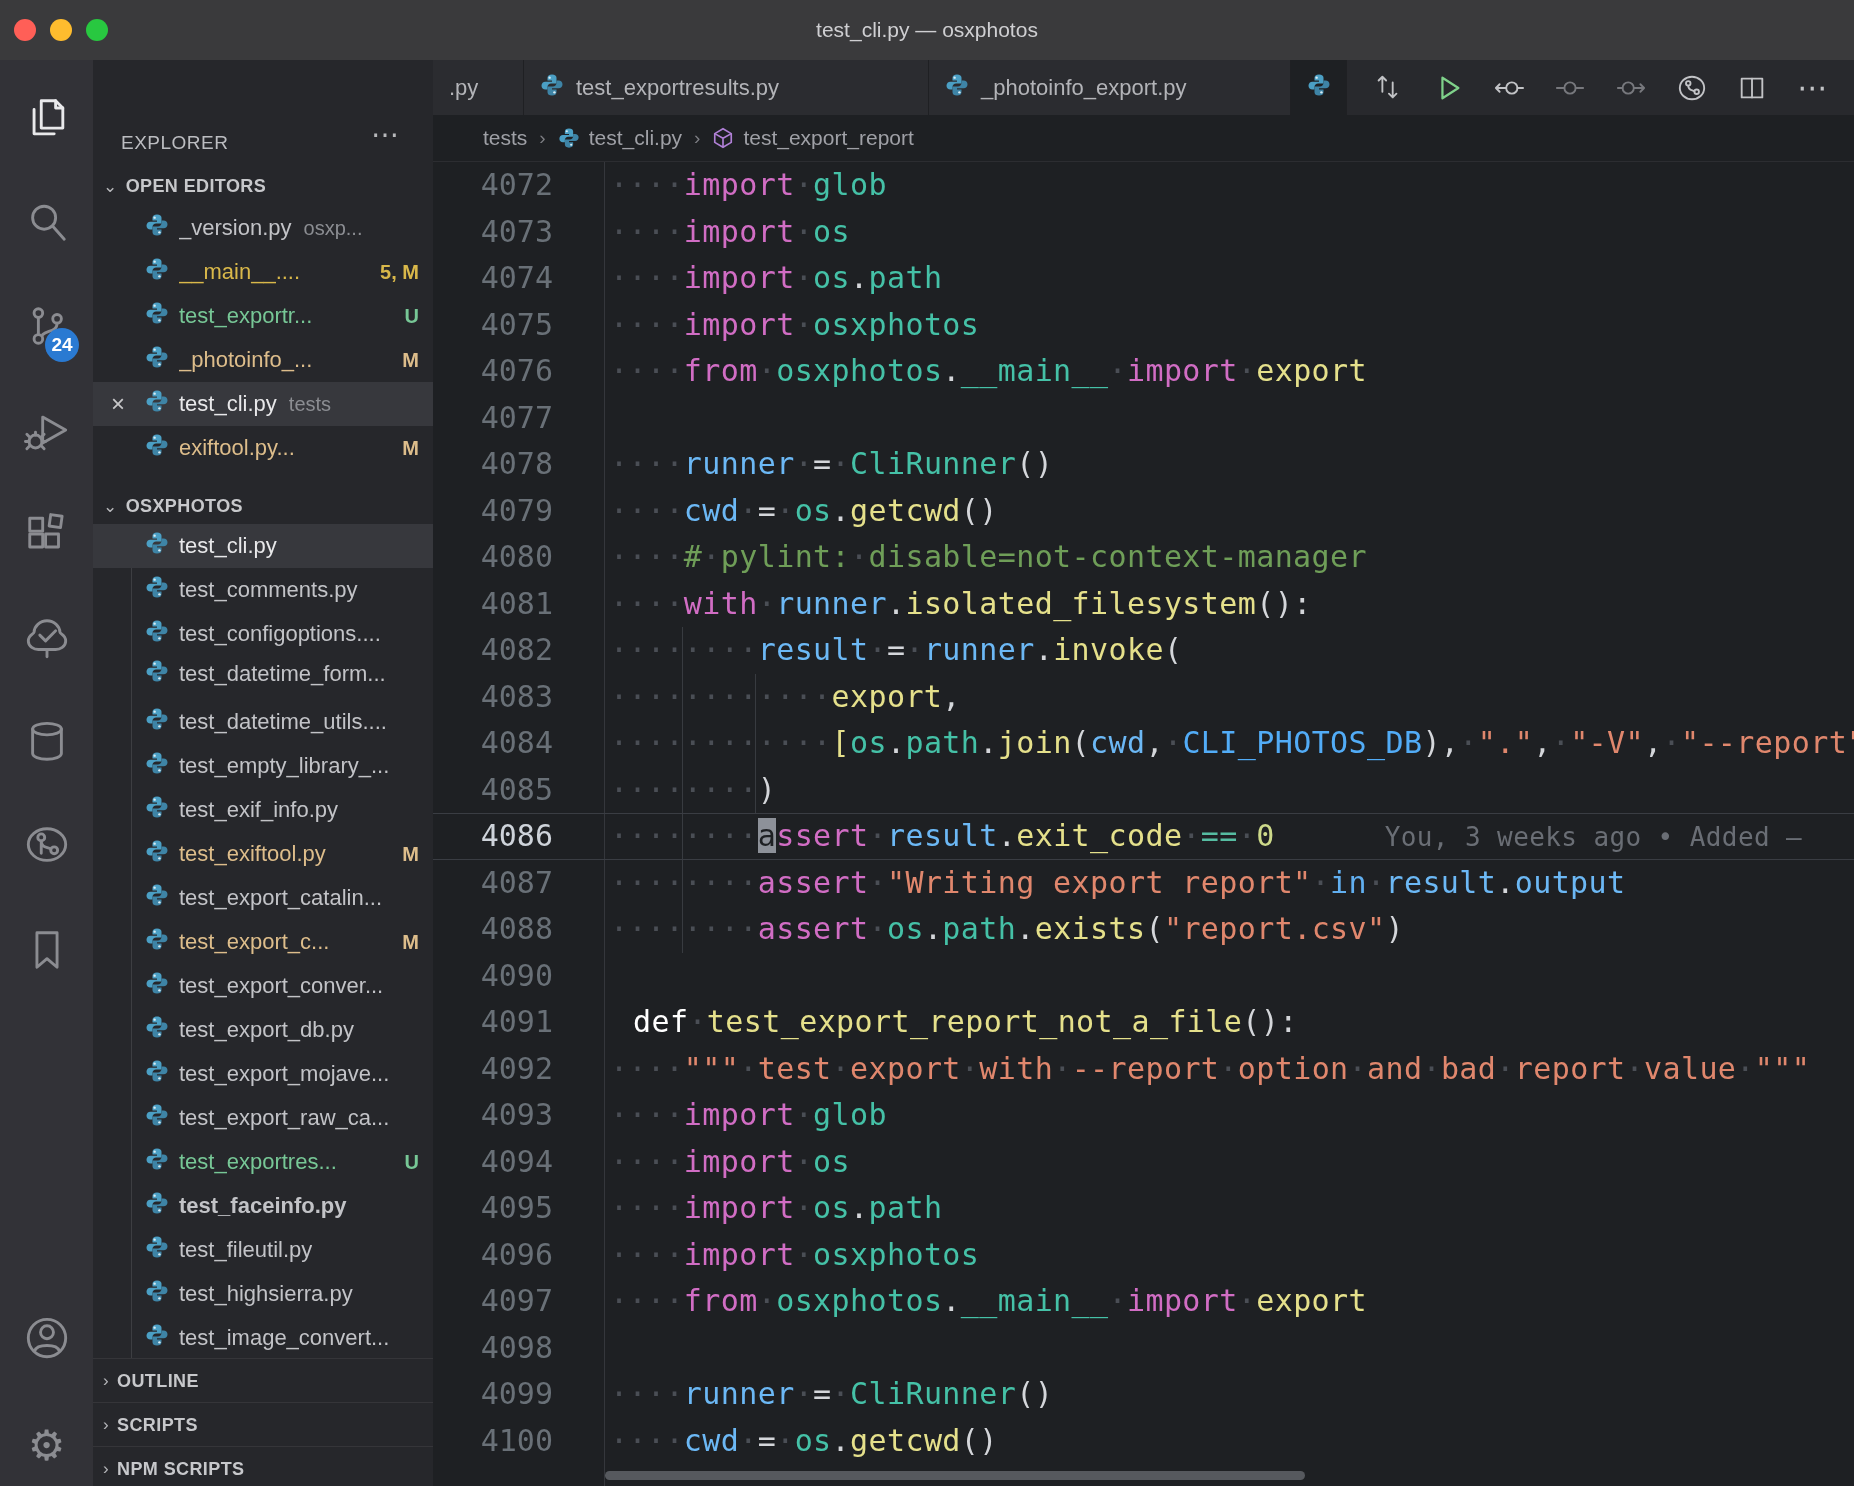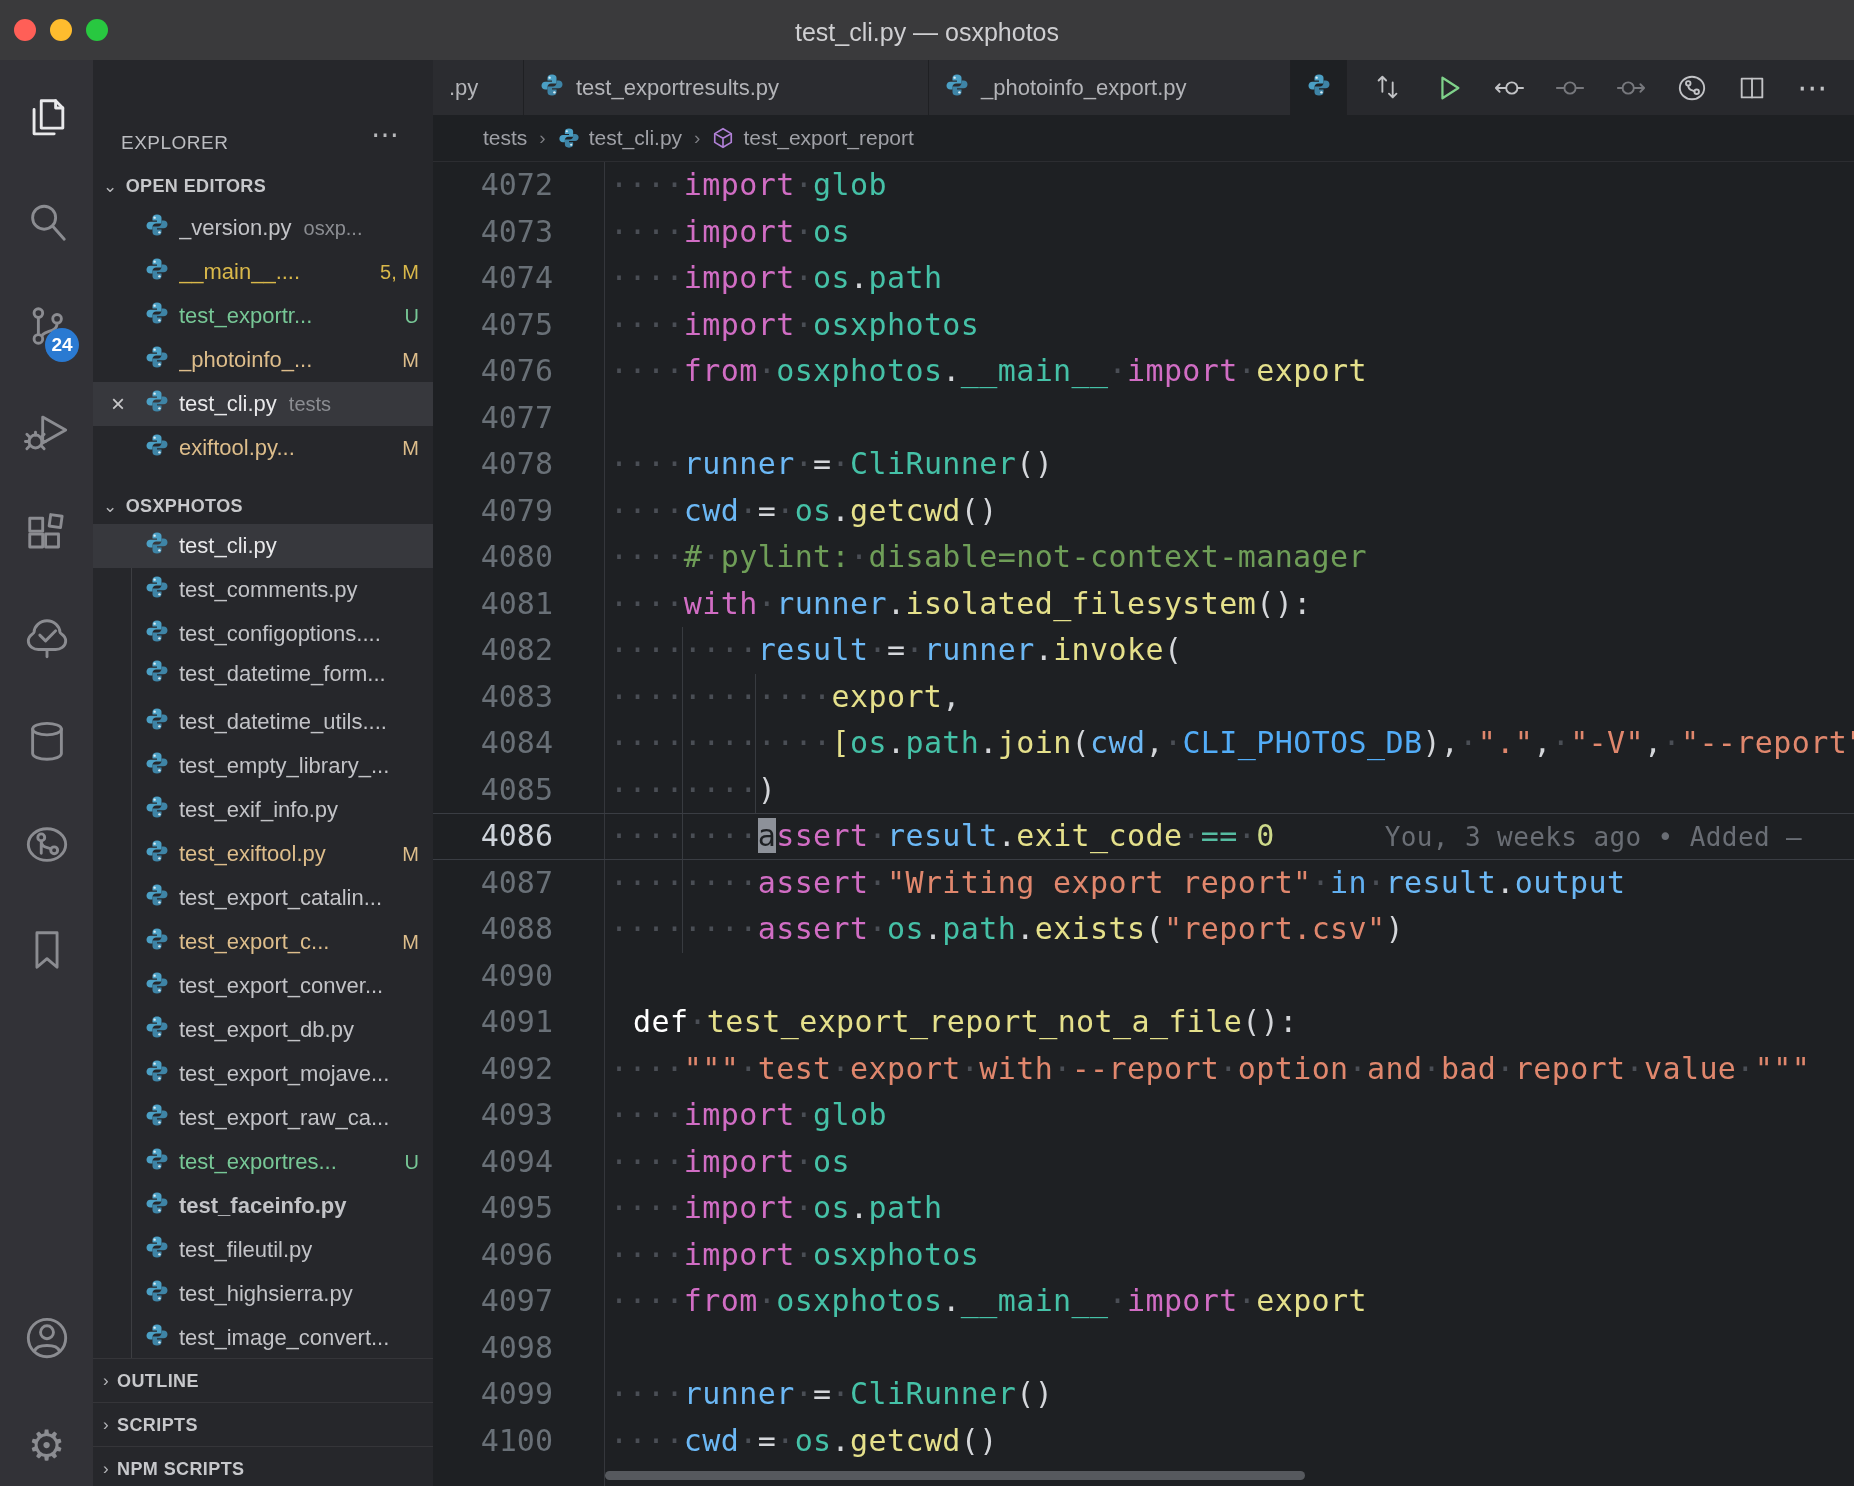--- a/index.html
+++ b/index.html
@@ -1,39 +1,39 @@
 <!DOCTYPE html>
 <html><head>
 <meta charset="utf-8">
 <style>
   html,body{margin:0;padding:0;background:#1e2023;overflow:hidden;}
   #app{position:relative;width:1854px;height:1486px;font-family:"Liberation Sans",sans-serif;color:#c2c3c7;user-select:none;}
   
   #titlebar{position:absolute;left:0;top:0;width:1854px;height:60px;background:#3a3a3c;border-bottom:1px solid #2a2a2c;}
   .tl{position:absolute;top:19px;width:22px;height:22px;border-radius:50%;}
-  #title-text{position:absolute;left:0;right:0;top:18px;text-align:center;font-size:25px;color:#cfcfd2;}
+  #title-text{position:absolute;left:0;right:0;top:18px;text-align:center;font-size:21px;color:#cfcfd2;}
   
   #activitybar{position:absolute;left:0;top:60px;width:93px;height:1426px;background:#323237;}
   .act-icon{position:absolute;left:0;width:93px;height:60px;display:flex;align-items:center;justify-content:center;color:#8b8c91;}
   .act-icon.active{color:#e9e9eb;}
   .act-badge{position:absolute;right:14px;bottom:-6px;min-width:34px;height:34px;border-radius:17px;background:#2a7ad2;color:#fff;font-size:19px;font-weight:bold;display:flex;align-items:center;justify-content:center;}
   .gear-glyph{font-size:42px;line-height:1;}
   
   #sidebar{position:absolute;left:93px;top:60px;width:340px;height:1426px;background:#26272b;overflow:hidden;}
   #explorer-title{position:absolute;left:28px;top:72px;font-size:19px;letter-spacing:.5px;color:#bcbdc1;}
   #explorer-actions{position:absolute;left:278px;top:58px;font-size:28px;color:#b7b8bb;cursor:pointer;}
   .sec-header{position:absolute;left:0;width:340px;height:36px;display:flex;align-items:center;font-size:18px;font-weight:bold;letter-spacing:.4px;color:#c7c8cb;}
   .sec-chev{margin:0 8px 0 10px;font-size:17px;font-weight:normal;color:#b6b7ba;}
   .row{position:absolute;left:0;width:340px;height:44px;display:flex;align-items:center;font-size:22px;}
   .row.selected{background:#37383d;}
   .row .py{margin-right:10px;flex:0 0 auto;}
   .row .close-x{position:absolute;left:18px;font-size:24px;color:#c7c7c9;}
   .row .lbl{white-space:nowrap;overflow:hidden;}
   .row .sfx{margin-left:12px;color:#8b8d92;font-size:20px;white-space:nowrap;}
-  .row .badge{position:absolute;right:14px;font-size:20px;font-weight:normal;text-align:center;}
+  .row .badge{position:absolute;right:14px;font-size:20px;font-weight:bold;text-align:center;}
   .oe .py{margin-left:52px;}
   .tree .py{margin-left:52px;}
   #tree-guide{position:absolute;left:38px;width:1px;background:#3d3e42;}
   .bottom-sec{position:absolute;left:0;width:340px;height:44px;display:flex;align-items:center;border-top:1px solid #353539;font-size:18px;font-weight:bold;letter-spacing:.4px;color:#c7c8cb;background:#26272b;}
   
   #tabbar{position:absolute;left:433px;top:60px;width:1421px;height:55px;background:#28292d;display:flex;}
   .tab{height:55px;display:flex;align-items:center;background:#2b2c30;border-right:1px solid #1f2023;color:#b3b4b8;font-size:22px;overflow:hidden;white-space:nowrap;}
   .tab .py{margin:0 12px 0 16px;}
   .tab.stub{background:#1e2023;justify-content:center;}
   .tab.stub .py{margin:0;}

